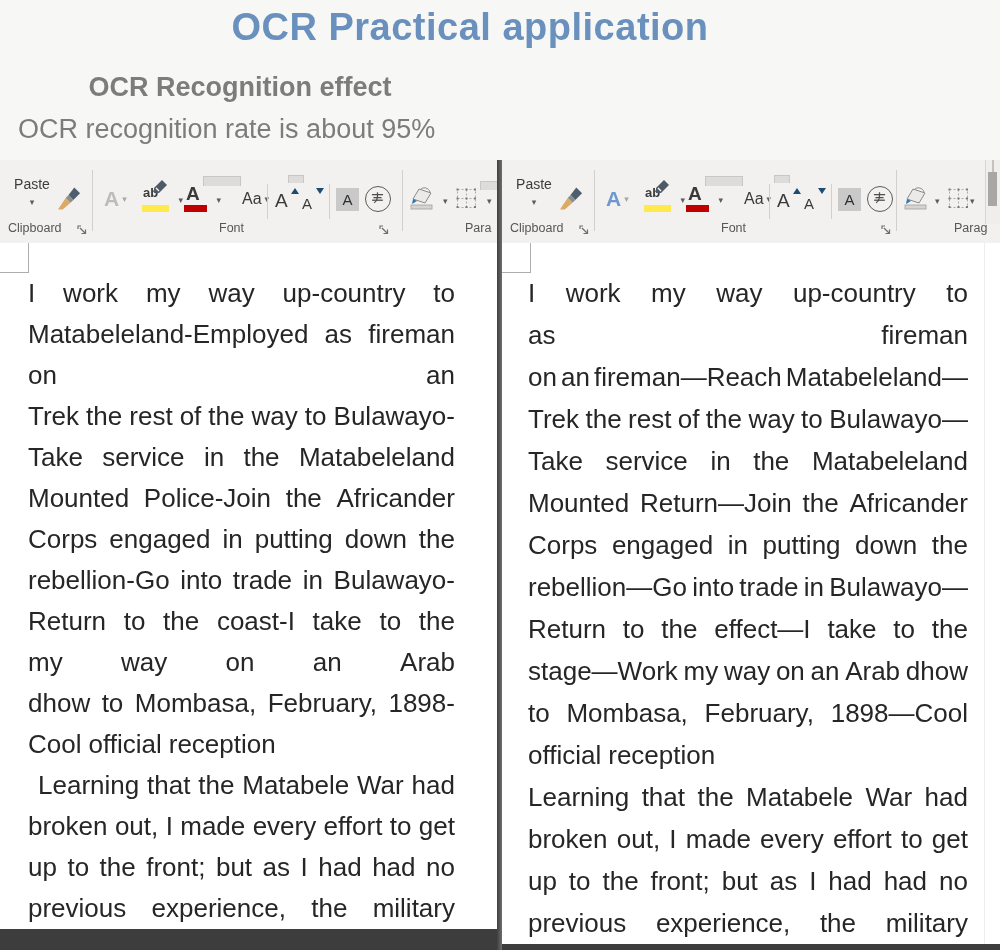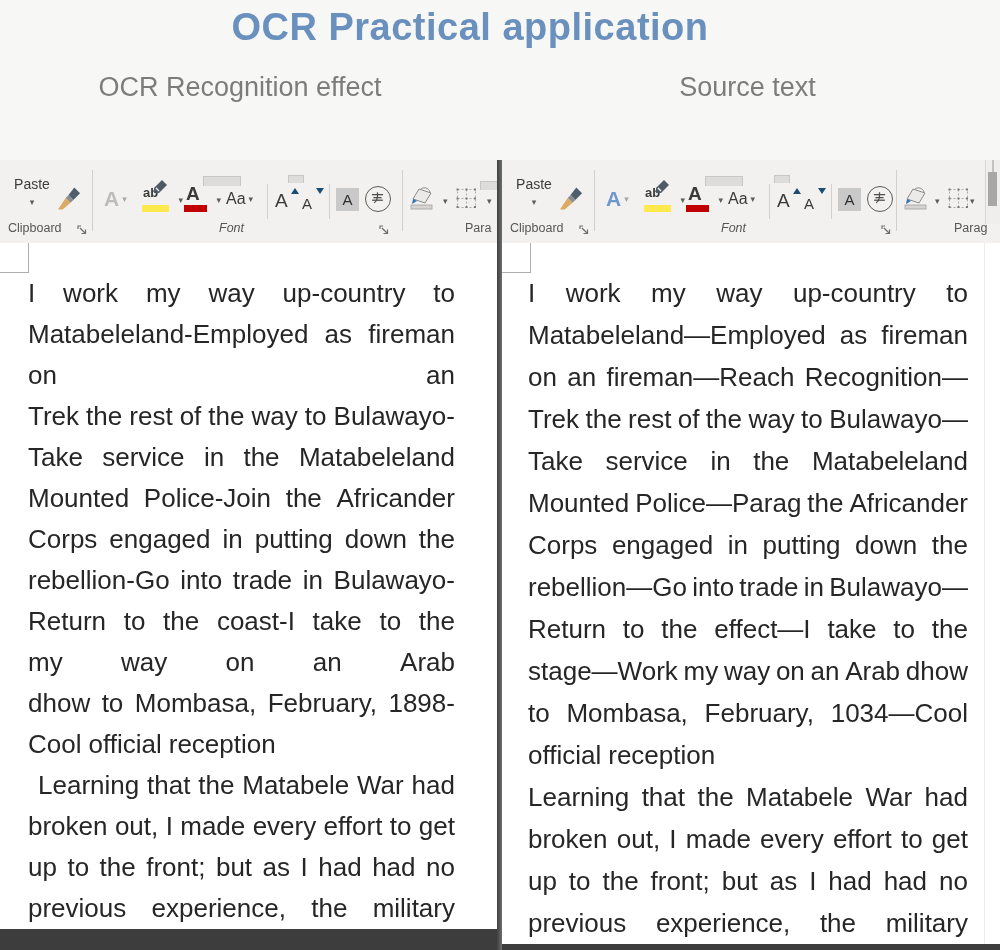--- a/index.html
+++ b/index.html
@@ -2,21 +2,21 @@
 <html><head>
 <meta charset="utf-8">
 <style>
   html,body{margin:0;padding:0;background:#f7f7f6;}
   #app{position:relative;width:1000px;height:950px;background:#f7f7f6;overflow:hidden;
        font-family:"Liberation Sans","DejaVu Sans",sans-serif;}
 
   
   .title{position:absolute;left:0;top:6px;width:100%;text-align:center;
          transform:translateX(-30px);font-size:38px;font-weight:bold;color:#6a91bd;letter-spacing:.5px;}
-  .caption{position:absolute;top:72px;font-size:27px;color:#7c7c7c;text-align:center;}
+  .caption{position:absolute;top:72px;font-size:27px;color:#7c7c7c;text-align:center;font-weight:bold;}
   .caption.left{left:0;width:480px;}
   .caption.right{left:505px;width:485px;}
   .subtitle{position:absolute;left:18px;top:114px;font-size:27px;color:#7c7c7c;}
 
   
   .pane{position:absolute;top:160px;height:790px;overflow:hidden;}
   .pane.leftp{left:0;width:497px;}
   .pane.rightp{left:502px;width:498px;}
   .divider{position:absolute;left:497px;top:160px;width:5px;height:790px;
            background:linear-gradient(90deg,#3f3f3f,#6e6e6e);}
@@ -46,21 +46,21 @@
   .hl-letters{position:absolute;left:1px;top:3px;font-size:13px;font-weight:bold;color:#3c3c3c;}
   .hl-pen{position:absolute;left:9px;top:-3px;}
   .hl-bar{position:absolute;left:0;top:23px;width:27px;height:7px;}
   .hl-btn .caret{position:absolute;right:0;top:14px;}
 
   .fc-btn{position:absolute;left:184px;top:22px;width:37px;height:38px;cursor:pointer;}
   .fc-letter{position:absolute;left:2px;top:1px;font-size:19px;font-weight:bold;color:#3a3a3a;}
   .fc-bar{position:absolute;left:0;top:23px;width:23px;height:7px;}
   .fc-btn .caret{position:absolute;right:0;top:14px;}
 
-  .case-btn{left:226px;top:30px;}
+  .case-btn{left:242px;top:30px;}
   .case-letters{font-size:16px;color:#3a3a3a;}
 
   .grow-btn{position:absolute;left:275px;top:26px;width:24px;height:26px;cursor:pointer;}
   .grow-btn .ltr{position:absolute;left:0;bottom:0;font-size:19px;color:#3a3a3a;}
   .shrink-btn{position:absolute;left:302px;top:26px;width:22px;height:26px;cursor:pointer;}
   .shrink-btn .ltr{position:absolute;left:0;bottom:0;font-size:15px;color:#3a3a3a;}
   .tri{position:absolute;right:0;top:2px;width:0;height:0;
        border-left:4px solid transparent;border-right:4px solid transparent;}
   .tri.up{border-bottom:6px solid #1c4c72;}
   .tri.down{border-top:6px solid #1c4c72;}
@@ -75,21 +75,21 @@
   .bucket-caret{position:absolute;left:443px;top:37px;cursor:pointer;}
   .borders-btn{position:absolute;left:456px;top:28px;cursor:pointer;}
   .borders-caret{position:absolute;left:487px;top:37px;cursor:pointer;}
   .pane.rightp .bucket-btn{left:402px;}
   .pane.rightp .bucket-caret{left:433px;}
   .pane.rightp .borders-btn{left:446px;}
   .pane.rightp .borders-caret{left:468px;}
 
   .clip-label{left:8px;top:61px;}
   .clip-launcher{position:absolute;left:77px;top:62px;cursor:pointer;}
-  .font-label{left:219px;top:61px;font-style:italic;}
+  .font-label{left:219px;top:61px;}
   .font-launcher{position:absolute;left:379px;top:62px;cursor:pointer;}
   .para-label{left:465px;top:61px;}
   .pane.rightp .para-label{left:452px;}
 
   
   .scrollbar{position:absolute;right:0;top:0;width:14px;height:64px;background:#efeeec;
              border-left:1px solid #d8d6d4;}
   .scroll-line{position:absolute;left:6px;top:0;width:2px;height:12px;background:#c5c3c1;}
   .scroll-thumb{position:absolute;left:2px;top:12px;width:9px;height:34px;background:#a9a7a5;cursor:pointer;}
 
@@ -115,21 +115,21 @@
   .pane.leftp .bottombar{height:21px;}
   .pane.rightp .bottombar{height:6px;}
 </style>
 </head>
 <body>
 
 <div id="app">
 
   <div class="title">OCR Practical application</div>
   <div class="caption left">OCR Recognition effect</div>
-  <div class="caption right">Source text</div>
+  <div class="subtitle">OCR recognition rate is about 95%</div>
 
   <div class="pane leftp">
     <div class="ribbon">
       <div class="paste-btn">
         <span class="paste-word">Paste</span>
         <span class="caret">▾</span>
       </div>
       <span class="brush">
         <svg width="25" height="26" viewBox="0 0 26 26">
           <polygon points="12,10 18,2 24,8 17,15" fill="#4e5e6d"></polygon>
@@ -521,50 +521,49 @@
 
       <div class="doc-line">
             <span>I</span>
             <span>work</span>
             <span>my</span>
             <span>way</span>
             <span>up-country</span>
             <span>to</span>
           </div>
           <div class="doc-line">
-            <span>Matabeleland—Employed</span>
             <span>as</span>
             <span>fireman</span>
           </div>
           <div class="doc-line">
             <span>on</span>
             <span>an</span>
             <span>fireman—Reach</span>
-            <span>Recognition—</span>
+            <span>Matabeleland—</span>
           </div>
           <div class="doc-line">
             <span>Trek</span>
             <span>the</span>
             <span>rest</span>
             <span>of</span>
             <span>the</span>
             <span>way</span>
             <span>to</span>
             <span>Bulawayo—</span>
           </div>
           <div class="doc-line">
             <span>Take</span>
             <span>service</span>
             <span>in</span>
             <span>the</span>
             <span>Matabeleland</span>
           </div>
           <div class="doc-line">
             <span>Mounted</span>
-            <span>Police—Parag</span>
+            <span>Return—Join</span>
             <span>the</span>
             <span>Africander</span>
           </div>
           <div class="doc-line">
             <span>Corps</span>
             <span>engaged</span>
             <span>in</span>
             <span>putting</span>
             <span>down</span>
             <span>the</span>
@@ -591,21 +590,21 @@
             <span>way</span>
             <span>on</span>
             <span>an</span>
             <span>Arab</span>
             <span>dhow</span>
           </div>
           <div class="doc-line">
             <span>to</span>
             <span>Mombasa,</span>
             <span>February,</span>
-            <span>1034—Cool</span>
+            <span>1898—Cool</span>
           </div>
           <div class="doc-line para-end">
             <span>official</span>
             <span>reception</span>
           </div>
           <div class="doc-line">
             <span>Learning</span>
             <span>that</span>
             <span>the</span>
             <span>Matabele</span>

